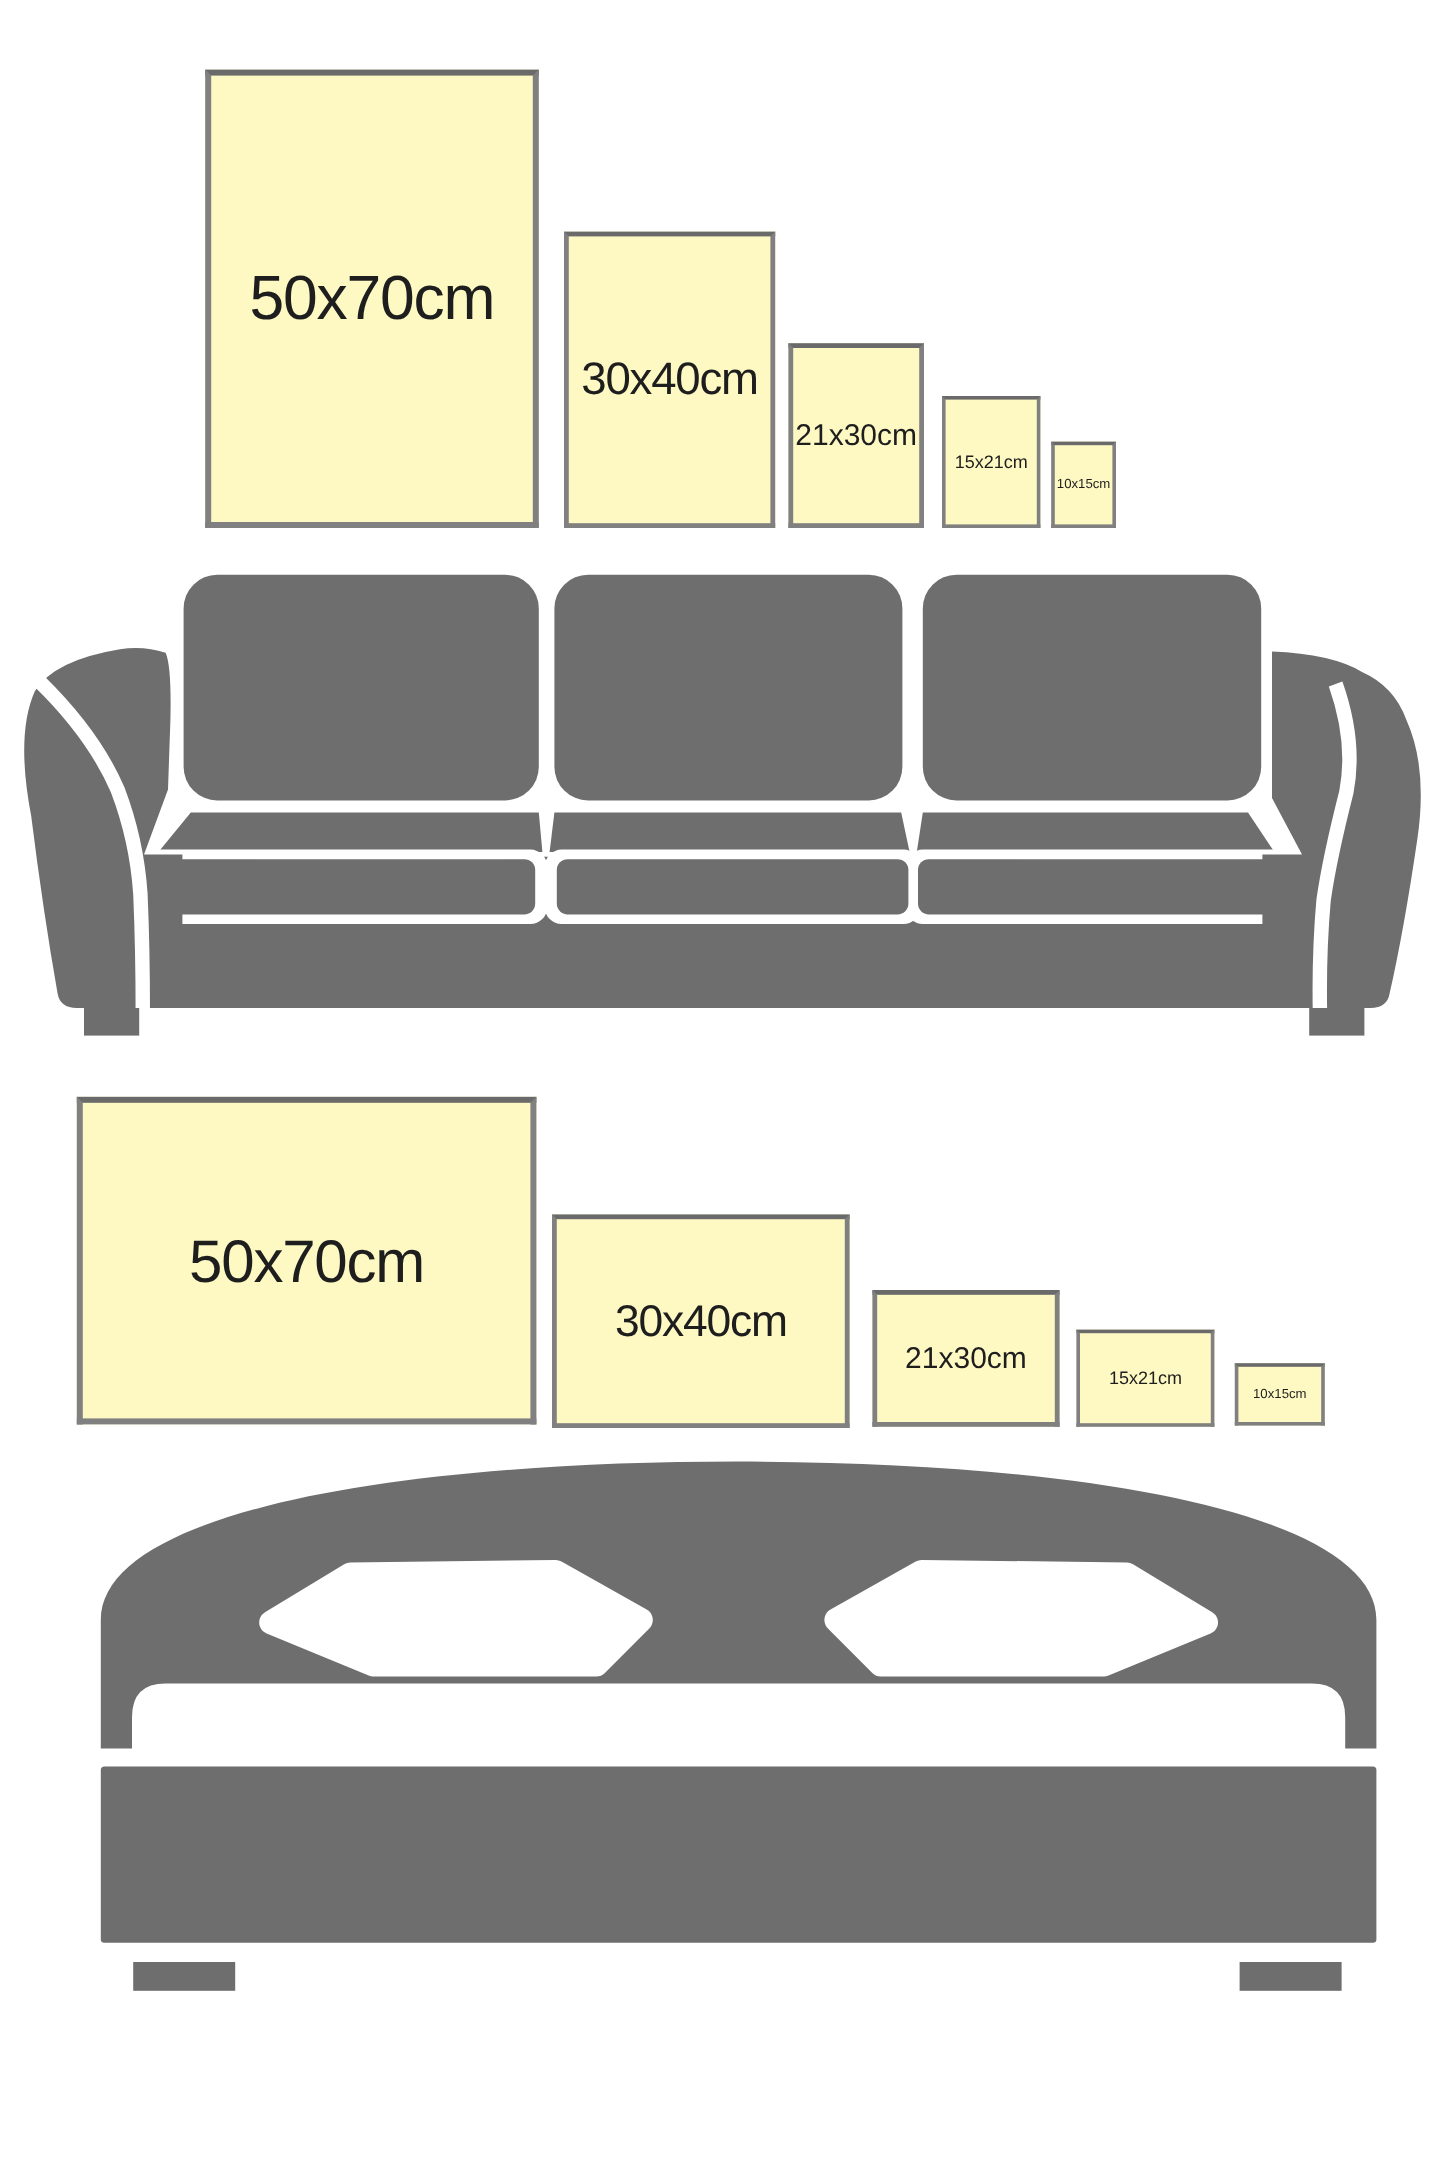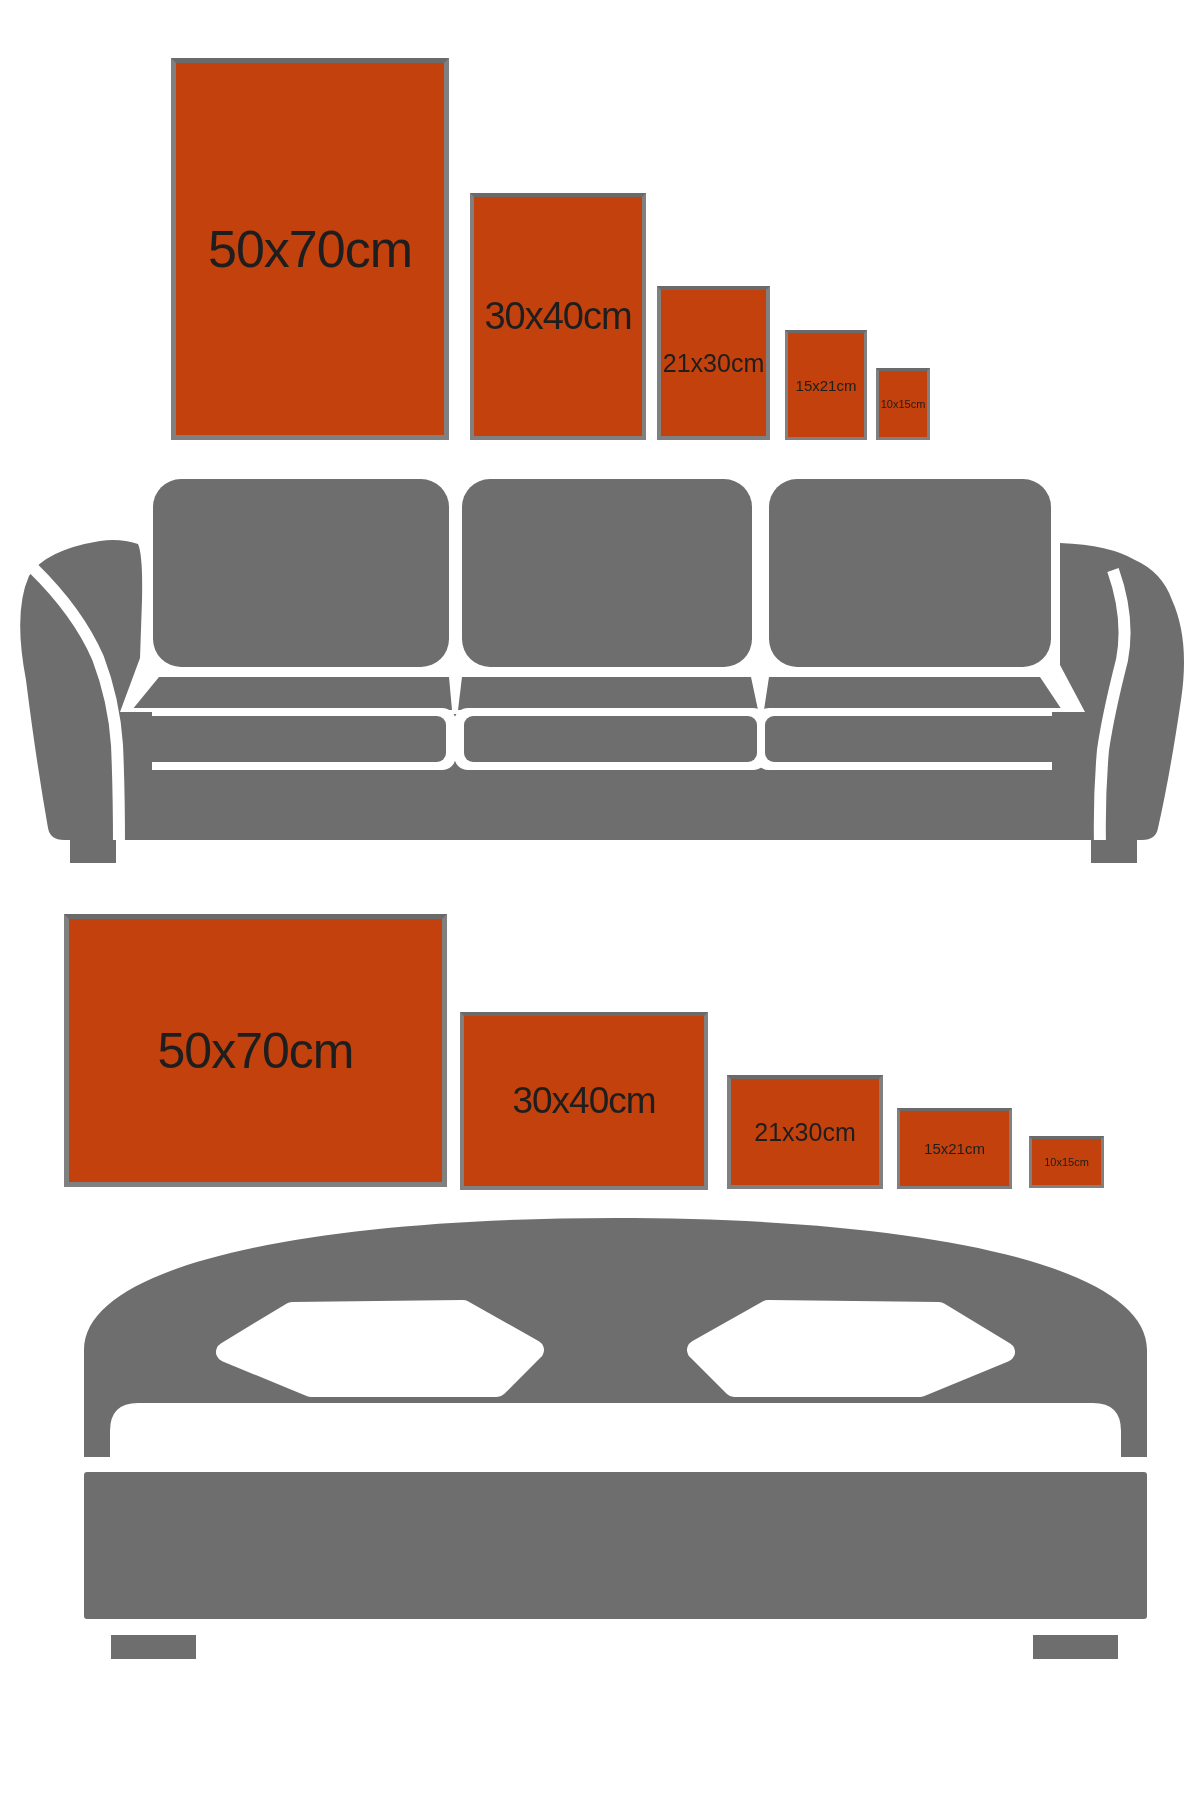--- a/index.html
+++ b/index.html
@@ -10,21 +10,21 @@
     overflow:hidden;
     font-family:"Liberation Sans", sans-serif;
   }
   #furniture{position:absolute;left:0;top:0;}
   .gr{fill:#6e6e6e;}
   .wh{fill:#ffffff;}
   .st{fill:none;stroke:#ffffff;stroke-width:12;stroke-linecap:butt;}
   .pw{fill:#ffffff;stroke:#ffffff;stroke-width:20;stroke-linejoin:round;}
   .frame{
     position:absolute;
-    background:#c2410c;
+    background:#fef9c3;
     border:4px solid #808080;
     border-top-color:#6a6a6a;
     box-sizing:border-box;
     display:flex;align-items:center;justify-content:center;
     color:#1e1e1e;
     white-space:nowrap;
   }
   
   .f1{left:171px;top:58px;width:278px;height:382px;border-width:5px;font-size:52px;letter-spacing:-1px;}
   .f2{left:470px;top:193px;width:176px;height:247px;border-width:4px;font-size:38px;letter-spacing:-1px;}

